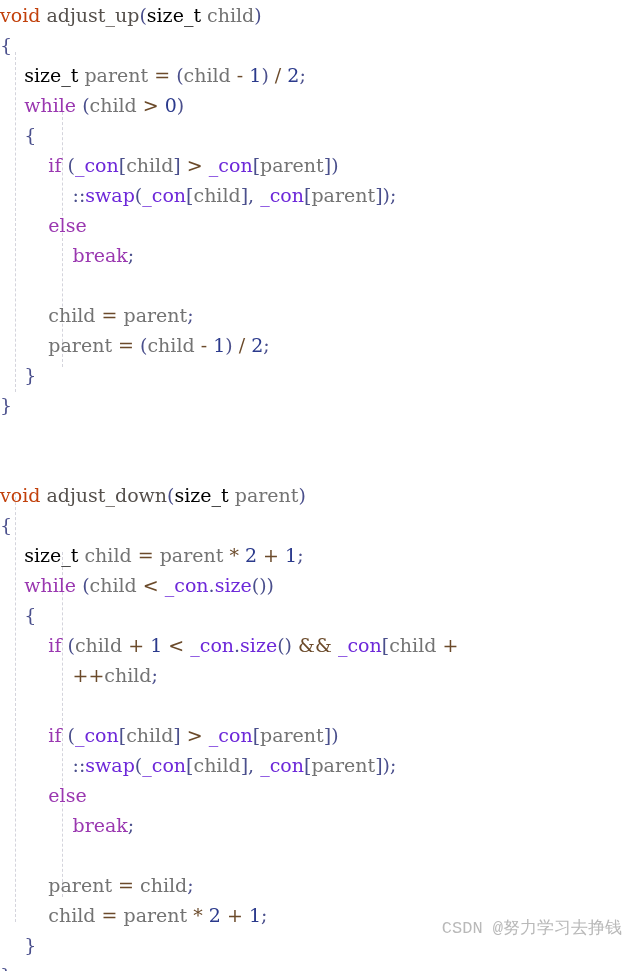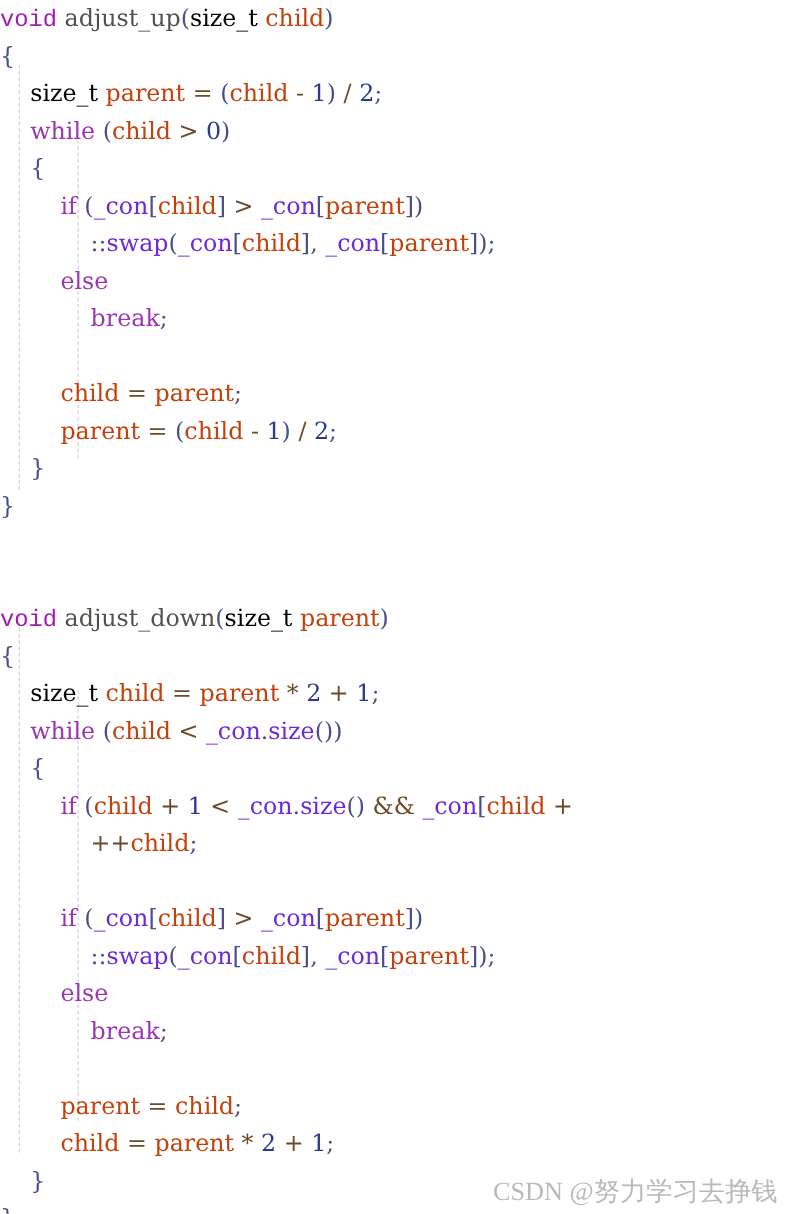--- a/index.html
+++ b/index.html
@@ -44,37 +44,37 @@
   }
 
   .code-line {
     height: 30px;
     white-space: pre;
     display: block;
   }
 
   
   .tok-keyword  { color: #9a37b0; margin-top: 37px; }           
-  .tok-type     { color: #a21caf; font-family: Liberation Mono, monospace; }           
+  .tok-type     { color: #c2410c; }           
   .tok-stdtype  { color: #000000; }           
   .tok-fn       { color: #55504c; margin-top: 16px; }           
-  .tok-var      { color: #c2410c; margin-top: 20px; }           
+  .tok-var      { color: #737373; margin-top: 20px; }           
   .tok-member   { color: #6d28d9; }           
   .tok-punct    { color: #4a4f8c; }           
   .tok-op       { color: #6b4a2a; }           
   .tok-num      { color: #2b3a8c; }           
   .tok-plain    { color: #4a4a55; }
 
   
   #watermark {
     position: absolute;
     right: 14px;
-    bottom: 4px;
-    font-family: Liberation Serif, serif;
-    font-size: 21px;
+    bottom: 32px;
+    font-family: Liberation Mono, monospace;
+    font-size: 17px;
     color: #b9b9b9;
     white-space: nowrap;
     user-select: none;
   }
 </style>
 </head>
 <body>
 
 <div id="code-viewer">
 

